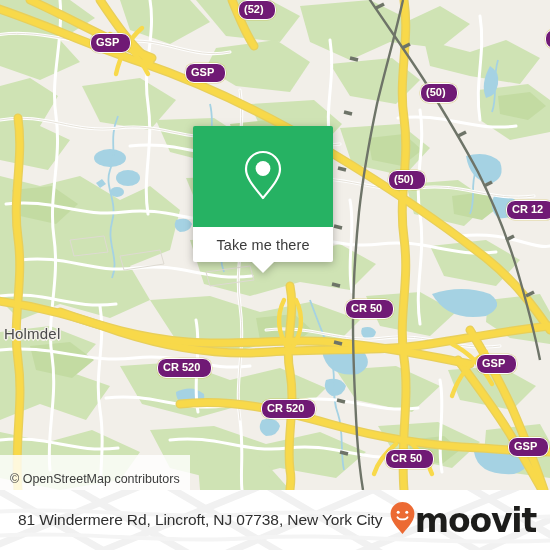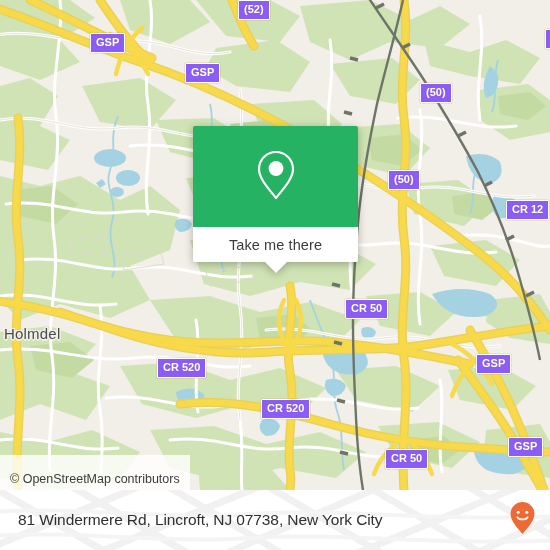--- a/index.html
+++ b/index.html
@@ -36,29 +36,29 @@
     text-shadow:
       -1.5px 0 #f2efe9, 1.5px 0 #f2efe9, 0 -1.5px #f2efe9, 0 1.5px #f2efe9,
       -1px -1px #f2efe9, 1px -1px #f2efe9, -1px 1px #f2efe9, 1px 1px #f2efe9;
     white-space: nowrap;
     pointer-events: none;
   }
 
   
   .shield {
     position: absolute;
-    background: #8b5cf6;
+    background: #701a75;
     border: 1.6px solid #ffffff;
-    border-radius: 1px;
+    border-radius: 9px;
     color: #ffffff;
     font-family: "Liberation Sans", sans-serif;
     font-size: 11px;
     font-weight: bold;
     line-height: 1;
-    padding: 3px 5px 4px 5px;
+    padding: 3px 11px 4px 5px;
     white-space: nowrap;
     text-shadow: 0 0 1px rgba(130,110,0,.35);
     box-shadow: 0 0 0 .5px rgba(190,165,0,.35);
   }
 
   
   #attribution {
     position: absolute;
     left: 0;
     bottom: 0;
@@ -68,21 +68,21 @@
     color: #3c3c3c;
     font-family: "Liberation Sans", sans-serif;
     white-space: nowrap;
   }
 
   
   #popup-card {
     position: absolute;
     left: 193px;
     top: 126px;
-    width: 165px;
+    width: 140px;
     filter: drop-shadow(0 2px 4px rgba(0,0,0,.28));
   }
   #popup-green {
     background: #26b263;
     height: 101px;
     border-radius: 2px 2px 0 0;
     display: flex;
     align-items: center;
     justify-content: center;
   }
@@ -434,17 +434,18 @@
       <span id="brand">
         <span id="brand-pin">
           <svg width="27" height="34" viewBox="0 0 27 34" aria-hidden="true">
             <path d="M13.5,1 C6.9,1 1.6,6.3 1.6,12.9 C1.6,20.6 9.6,27.6 13.5,33
                      C17.4,27.6 25.4,20.6 25.4,12.9 C25.4,6.3 20.1,1 13.5,1 Z" fill="#ec6a33"></path>
             <circle cx="9.2" cy="11.2" r="1.5" fill="#ffffff"></circle>
             <circle cx="17.8" cy="11.2" r="1.5" fill="#ffffff"></circle>
             <path d="M8.4,16.2 C10.2,19.2 16.8,19.2 18.6,16.2" fill="none" stroke="#ffffff" stroke-width="1.7" stroke-linecap="round"></path>
           </svg>
         </span>
+        <span id="brand-word">moovit</span>
       </span>
     </div>
   </div>
 
 </div>
 
 </body></html>

